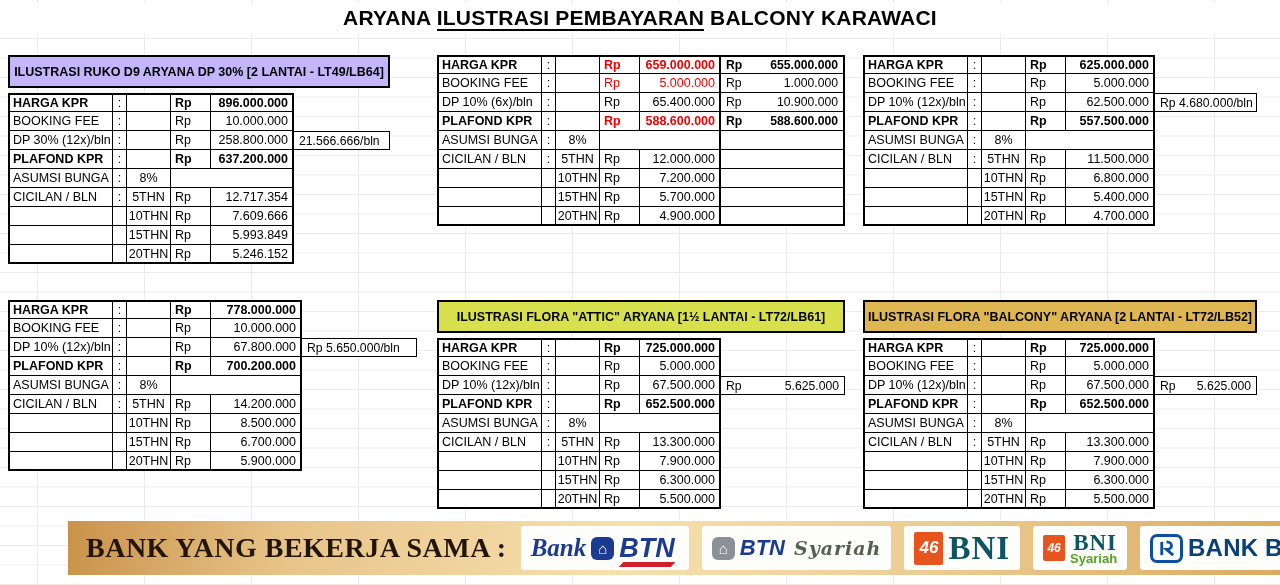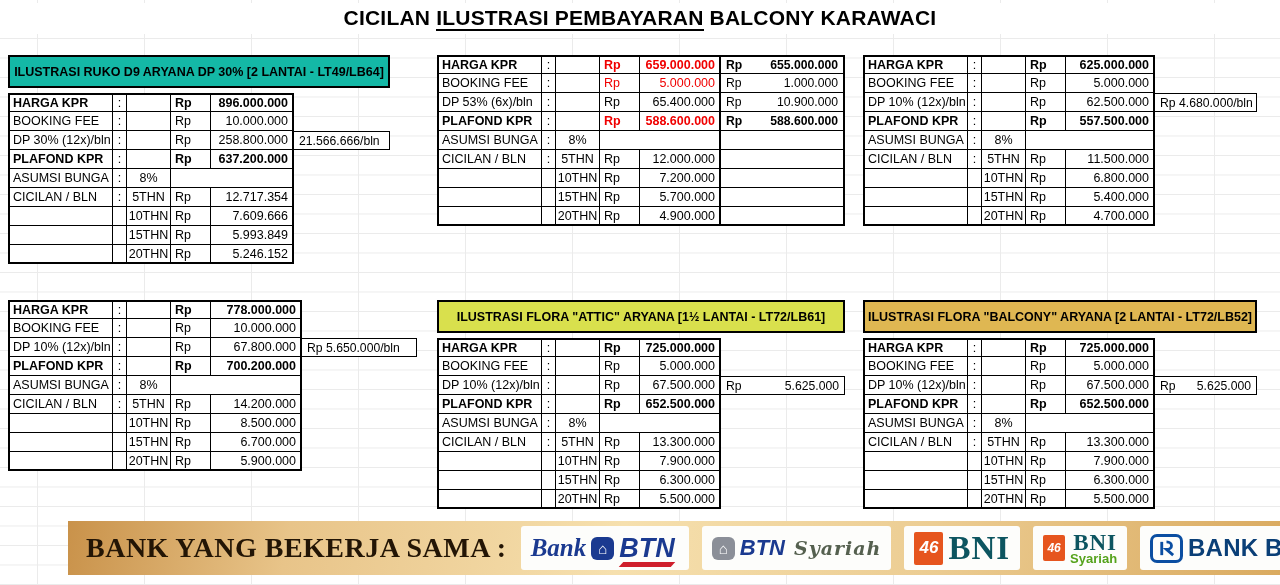--- a/index.html
+++ b/index.html
@@ -78,26 +78,26 @@
   .mandiri-wrap { display:flex; flex-direction:column; align-items:flex-end; }
   .mandiri-word { color:#0b3a70; font-size:26px; font-weight:bold; letter-spacing:.5px; line-height:24px; }
   .bri-mark { width:33px; height:29px; border:3px solid #0b4ea2; border-radius:7px;
               display:flex; align-items:center; justify-content:center; }
   .bri-word { color:#0a3f77; font-size:24px; font-weight:800; letter-spacing:.2px; }
 </style>
 </head>
 <body>
 
 <div class="title">
-  <span>CICILAN </span><span class="u">ILUSTRASI PEMBAYARAN</span><span> BALCONY KARAWACI</span>
+  <span>ARYANA </span><span class="u">ILUSTRASI PEMBAYARAN</span><span> BALCONY KARAWACI</span>
 </div>
 
 <div id="tables-layer">
     <div class="tbl" style="left: 8px; top: 55px; width: 382px;">
-      <div class="tbl-head" style="background: #14b8a6;">ILUSTRASI RUKO D9 ARYANA DP 30% [2 LANTAI - LT49/LB64]</div>
+      <div class="tbl-head" style="background: #c4b5fd;">ILUSTRASI RUKO D9 ARYANA DP 30% [2 LANTAI - LT49/LB64]</div>
       <div class="tbl-body">
         <div class="trow" style="grid-template-columns: 105px 14px 44px 40px 83px 96px;">
           <div class="cell c-lbl b" style="border-width: 2px 1px 1px 2px; border-style: solid; border-color: rgb(0, 0, 0);">HARGA KPR</div>
           <div class="cell c-colon" style="border-top: 2px solid rgb(0, 0, 0); border-right: 1px solid rgb(0, 0, 0); border-bottom: 1px solid rgb(0, 0, 0);">:</div>
           <div class="cell c-term" style="border-top: 2px solid rgb(0, 0, 0); border-right: 1px solid rgb(0, 0, 0); border-bottom: 1px solid rgb(0, 0, 0);"></div>
           <div class="cell c-rp b" style="border-top: 2px solid rgb(0, 0, 0); border-right: 1px solid rgb(0, 0, 0); border-bottom: 1px solid rgb(0, 0, 0);">Rp</div>
           <div class="cell c-val b" style="border-top: 2px solid rgb(0, 0, 0); border-right: 2px solid rgb(0, 0, 0); border-bottom: 1px solid rgb(0, 0, 0);">896.000.000</div>
           <div class="cell c-none"></div>
         </div>
         <div class="trow" style="grid-template-columns: 105px 14px 44px 40px 83px 96px;">
@@ -183,21 +183,21 @@
           <div class="cell c-colon" style="border-right: 1px solid rgb(0, 0, 0); border-bottom: 1px solid rgb(0, 0, 0);">:</div>
           <div class="cell c-term" style="border-right: 1px solid rgb(0, 0, 0); border-bottom: 1px solid rgb(0, 0, 0);"></div>
           <div class="cell c-rp red" style="border-right: 1px solid rgb(0, 0, 0); border-bottom: 1px solid rgb(0, 0, 0);">Rp</div>
           <div class="cell c-val red" style="border-right: 2px solid rgb(0, 0, 0); border-bottom: 1px solid rgb(0, 0, 0);">5.000.000</div>
           <div class="cell c-extra split" style="border-right: 2px solid rgb(0, 0, 0); border-bottom: 1px solid rgb(0, 0, 0);">
             <span class="c">Rp</span>
             <span>1.000.000</span>
           </div>
         </div>
         <div class="trow" style="grid-template-columns: 105px 14px 44px 40px 81px 124px;">
-          <div class="cell c-lbl" style="border-left: 2px solid rgb(0, 0, 0); border-right: 1px solid rgb(0, 0, 0); border-bottom: 1px solid rgb(0, 0, 0);">DP 53% (6x)/bln</div>
+          <div class="cell c-lbl" style="border-left: 2px solid rgb(0, 0, 0); border-right: 1px solid rgb(0, 0, 0); border-bottom: 1px solid rgb(0, 0, 0);">DP 10% (6x)/bln</div>
           <div class="cell c-colon" style="border-right: 1px solid rgb(0, 0, 0); border-bottom: 1px solid rgb(0, 0, 0);">:</div>
           <div class="cell c-term" style="border-right: 1px solid rgb(0, 0, 0); border-bottom: 1px solid rgb(0, 0, 0);"></div>
           <div class="cell c-rp" style="border-right: 1px solid rgb(0, 0, 0); border-bottom: 1px solid rgb(0, 0, 0);">Rp</div>
           <div class="cell c-val" style="border-right: 2px solid rgb(0, 0, 0); border-bottom: 1px solid rgb(0, 0, 0);">65.400.000</div>
           <div class="cell c-extra split" style="border-right: 2px solid rgb(0, 0, 0); border-bottom: 1px solid rgb(0, 0, 0);">
             <span class="c">Rp</span>
             <span>10.900.000</span>
           </div>
         </div>
         <div class="trow" style="grid-template-columns: 105px 14px 44px 40px 81px 124px;">

